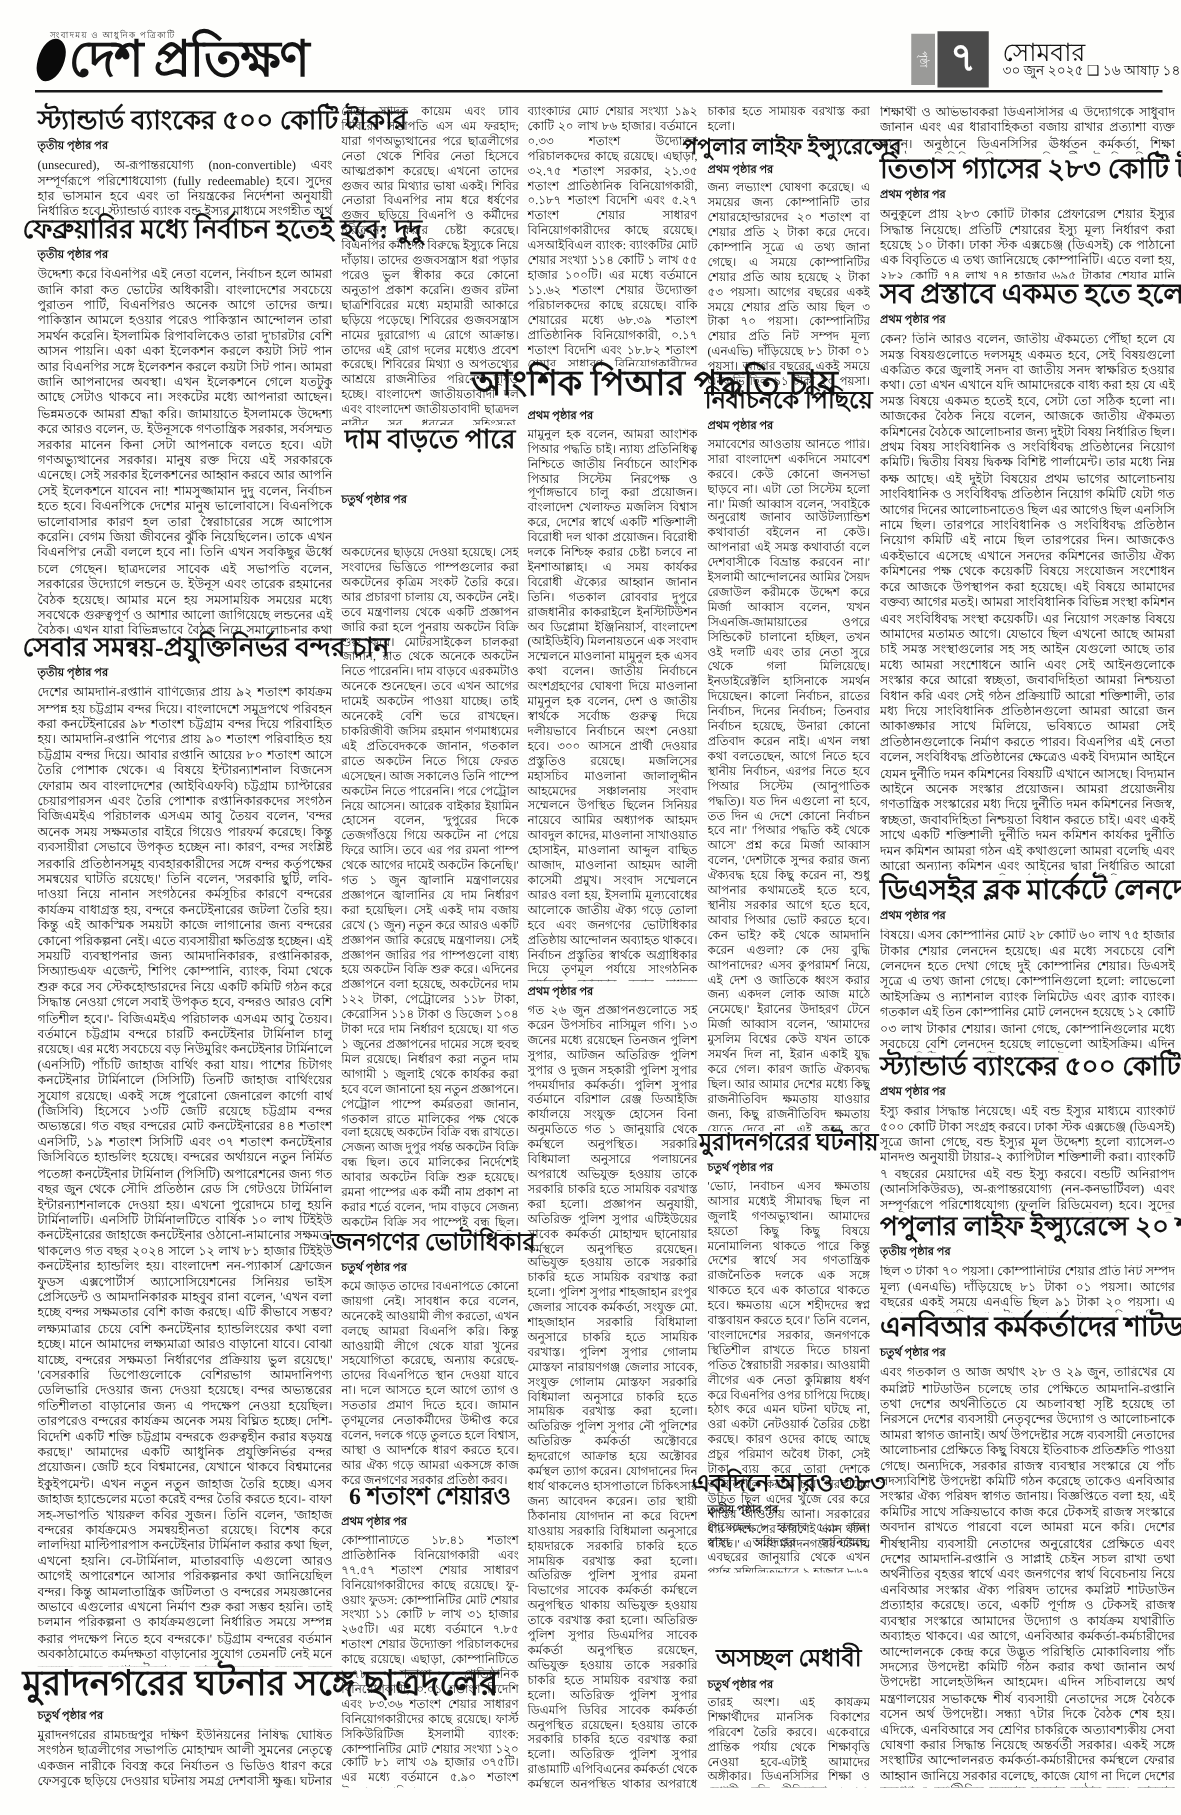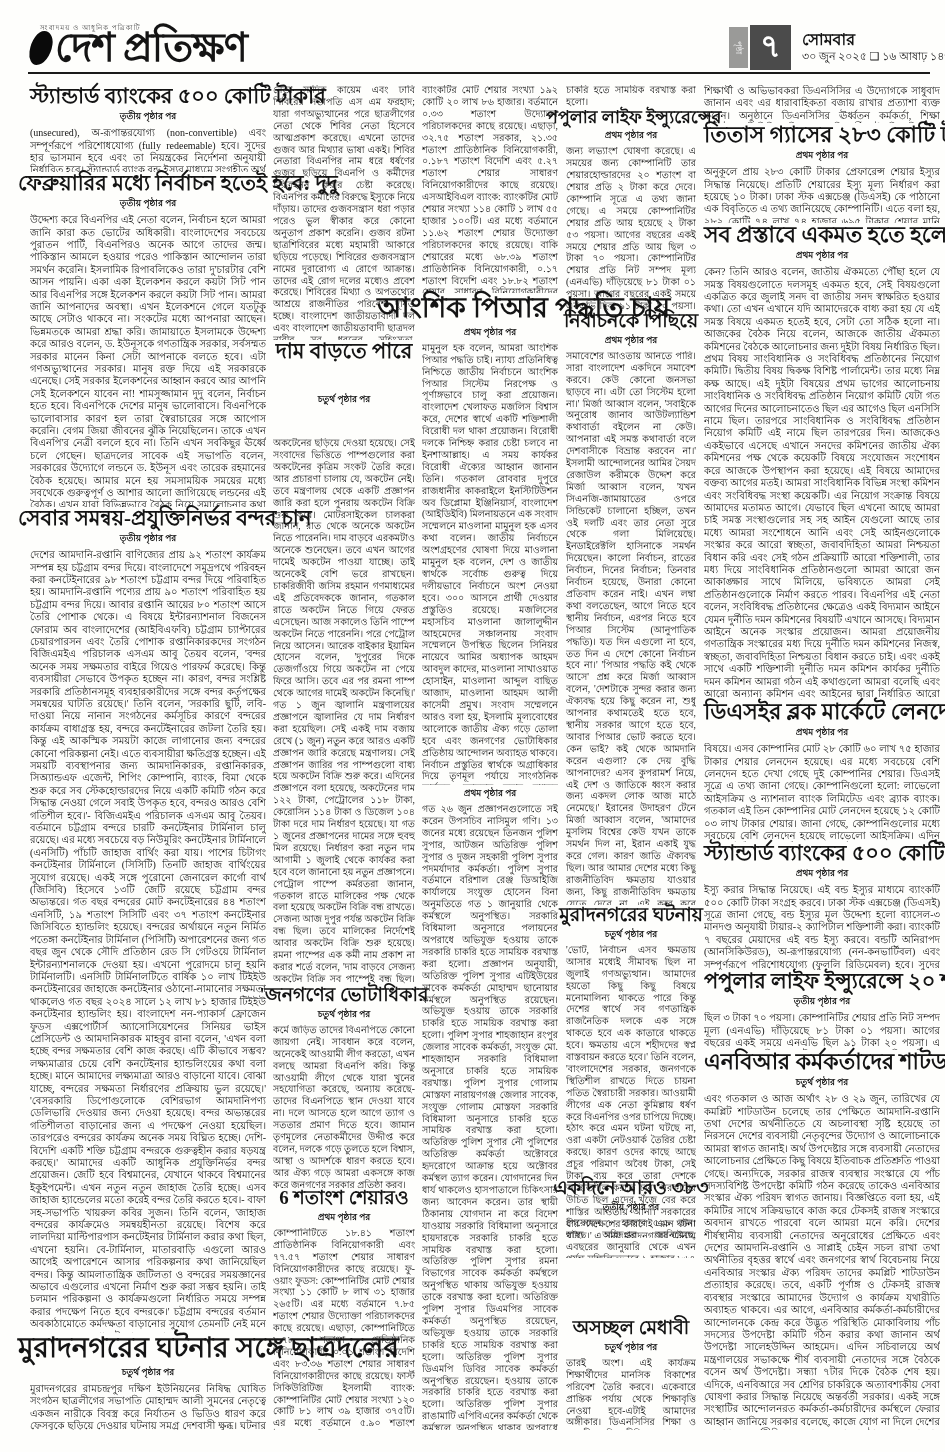--- a/index.html
+++ b/index.html
@@ -12,33 +12,33 @@
             letter-spacing:-1px;line-height:1;white-space:nowrap;}
   .logo-mark{display:inline-block;width:22px;height:34px;background:#0a0a0a;
              border-radius:55% 45% 60% 40%/60% 40% 60% 40%;transform:skewX(-8deg);
              vertical-align:-4px;margin-right:3px;}
   .section-title{position:absolute;left:556px;top:26px;font-size:31px;font-weight:800;white-space:nowrap;}
   .page-label-box{position:absolute;left:729px;top:27px;width:19px;height:41px;background:#9a9a98;
                   color:#fff;font-size:8px;display:flex;align-items:center;justify-content:center;
                   writing-mode:vertical-rl;}
   .page-num-box{position:absolute;left:750px;top:25px;width:41px;height:45px;background:#4b4b4b;
                 color:#fff;font-size:32px;font-weight:700;display:flex;align-items:center;justify-content:center;}
-  .day{position:absolute;left:802px;top:27px;font-size:16px;font-weight:700;}
+  .day{position:absolute;left:802px;top:27px;font-size:20px;font-weight:400;}
   .dateline-top{position:absolute;left:802px;top:48px;font-size:11px;white-space:nowrap;}
   .header-rule{position:absolute;left:28px;top:72px;width:902px;height:2px;background:#1a1a1a;}
   
   .col{position:absolute;top:80px;height:1350px;}
   .col-a{left:30px;width:236px;}
   .col-b{left:273px;width:142px;}
   .col-c{left:422px;width:136px;}
   .col-d{left:566px;width:130px;}
   .col-e{left:704px;width:236px;}
   .art{position:absolute;left:0;right:0;display:flex;flex-direction:column;}
   .hl{font-weight:700;text-align:center;line-height:1.1;flex:0 0 auto;}
-  .dl{font-size:9px;font-weight:700;text-align:center;margin:1px 0 3px;flex:0 0 auto;}
+  .dl{font-size:9px;font-weight:700;margin:1px 0 3px;flex:0 0 auto;}
   .bd{font-size:10px;line-height:12.4px;text-align:justify;flex:1 1 auto;overflow:hidden;}
   .col-b .bd,.col-c .bd,.col-d .bd{font-size:9.5px;line-height:11.9px;}
   .s22{font-size:22px}.s21{font-size:21px}.s20{font-size:28px}.s19{font-size:19px}.s18{font-size:17.5px}
   .nw{white-space:nowrap;}
   .m20{margin-left:-20px;margin-right:-20px}.m45{margin-left:-45px;margin-right:-45px}
   .m70{margin-left:-72px;margin-right:-72px}.m12{margin-left:-12px;margin-right:-12px}
 </style>
 </head>
 <body>
 

